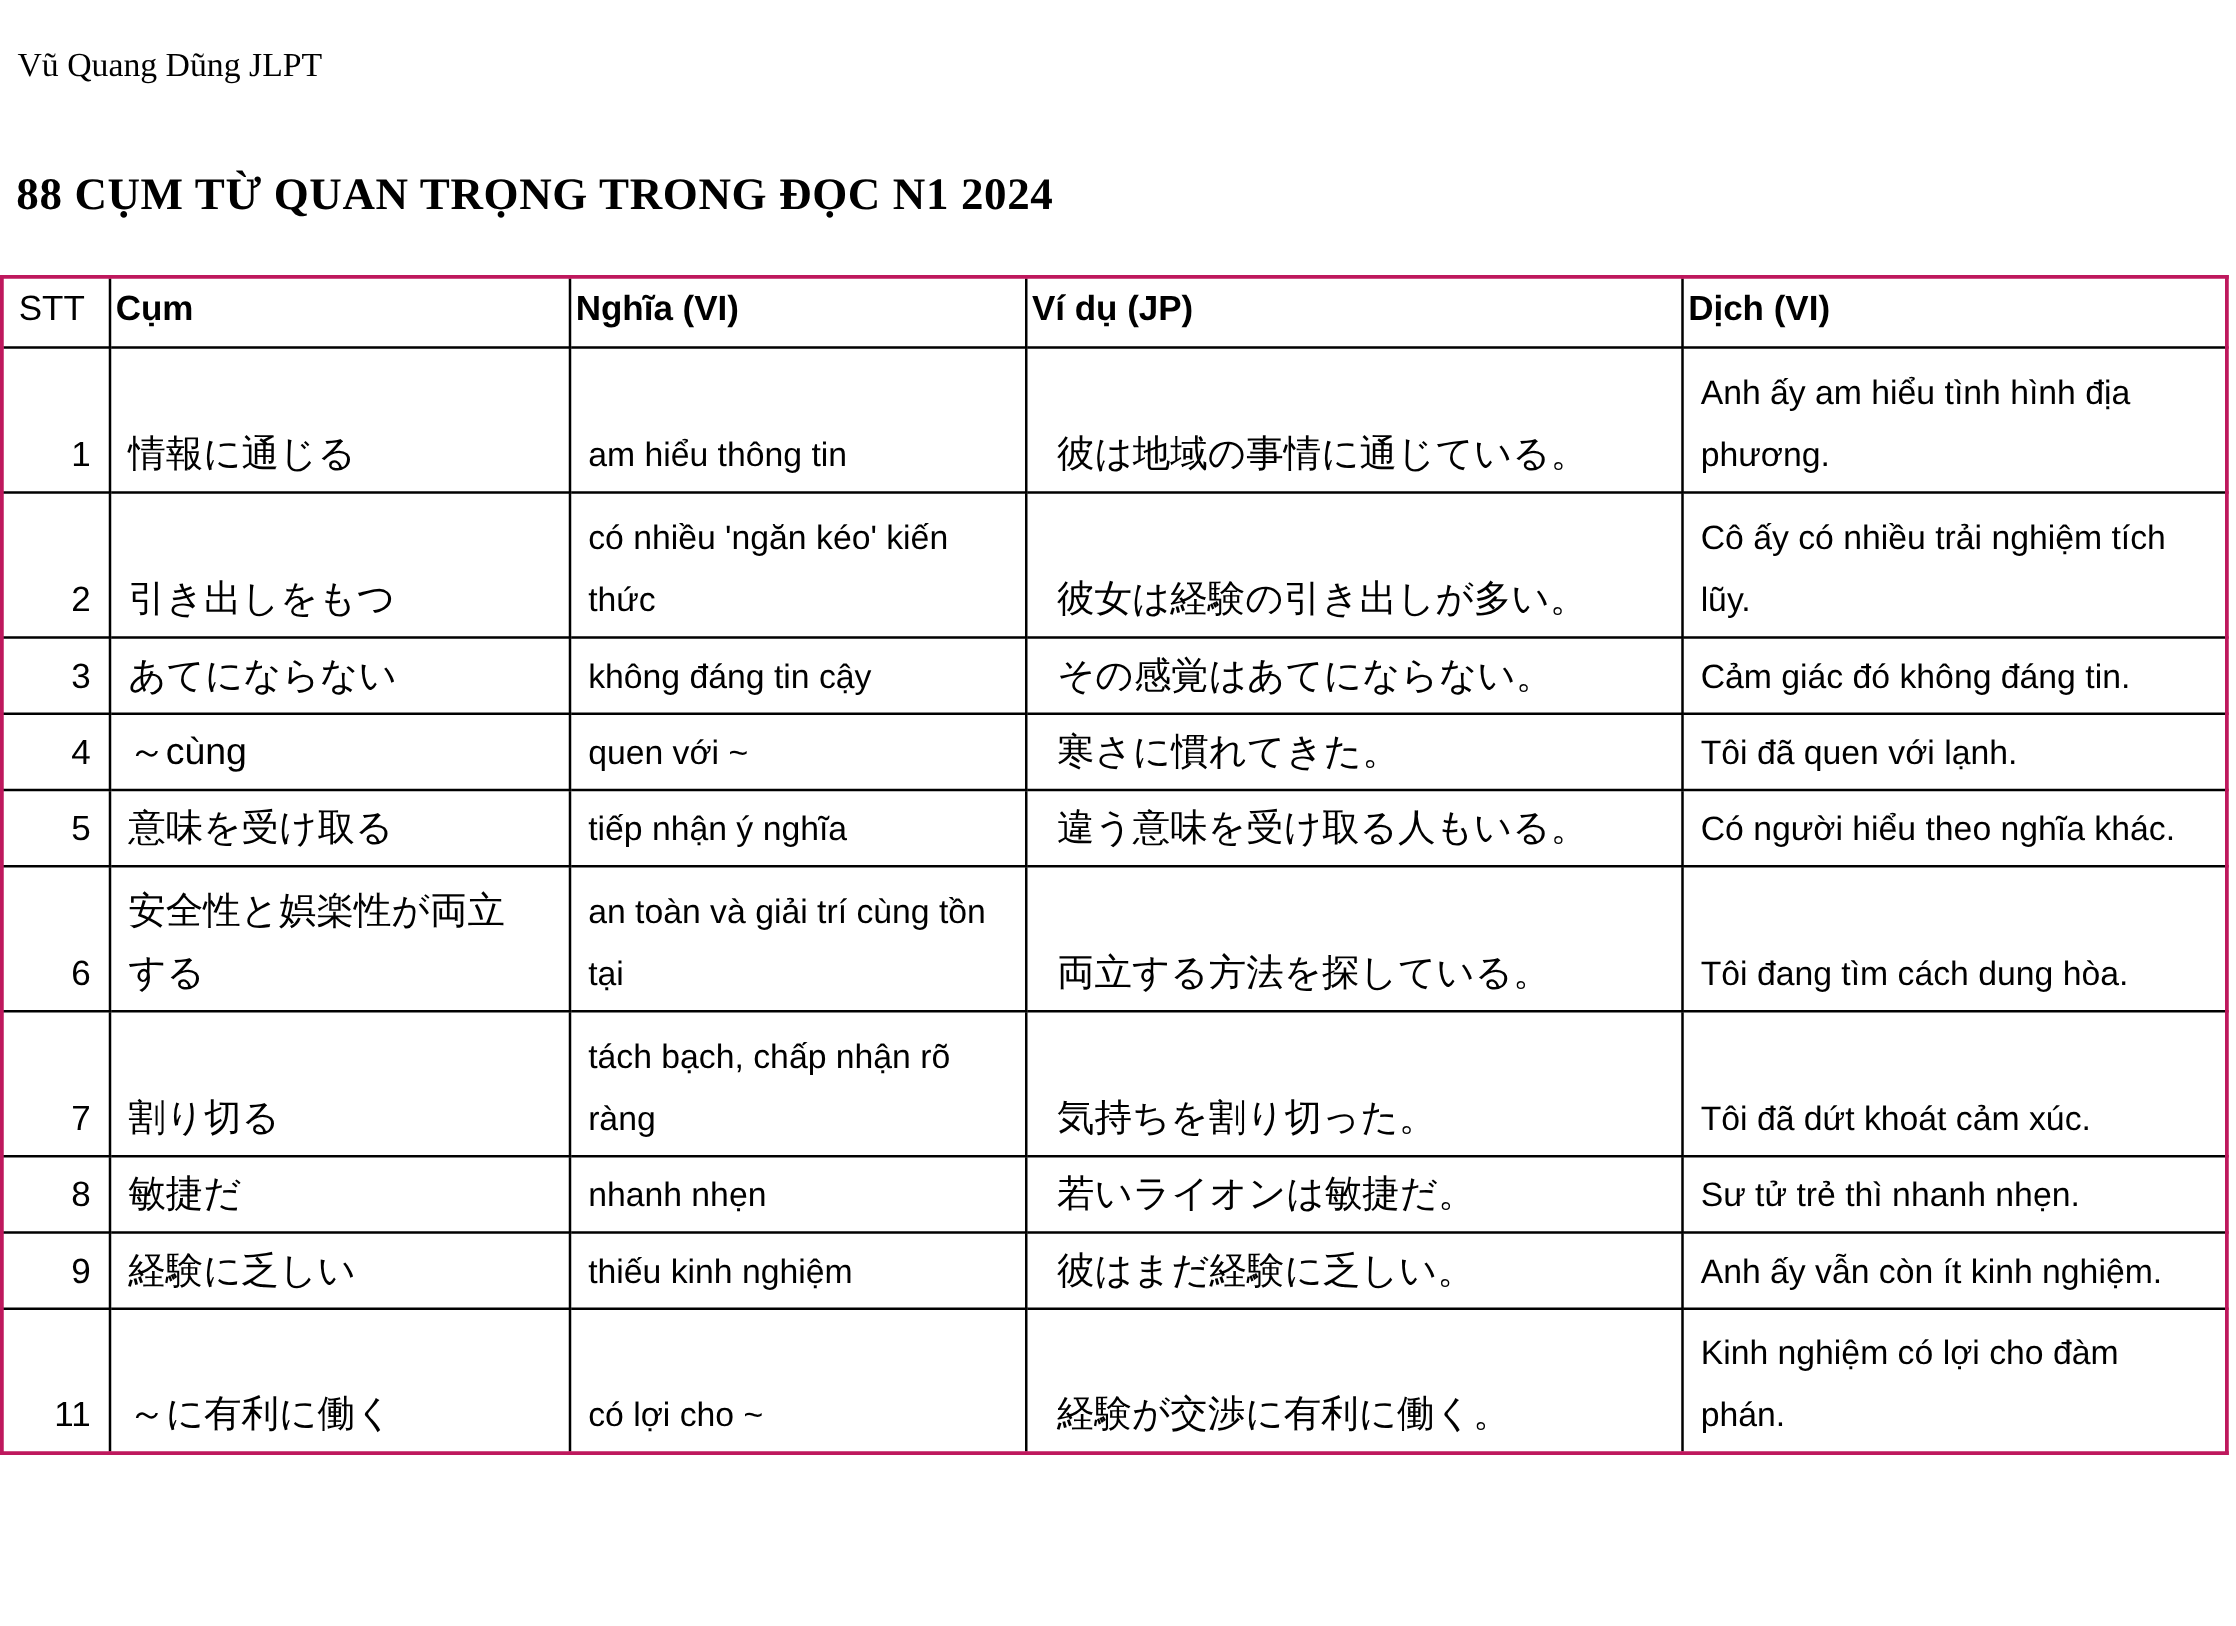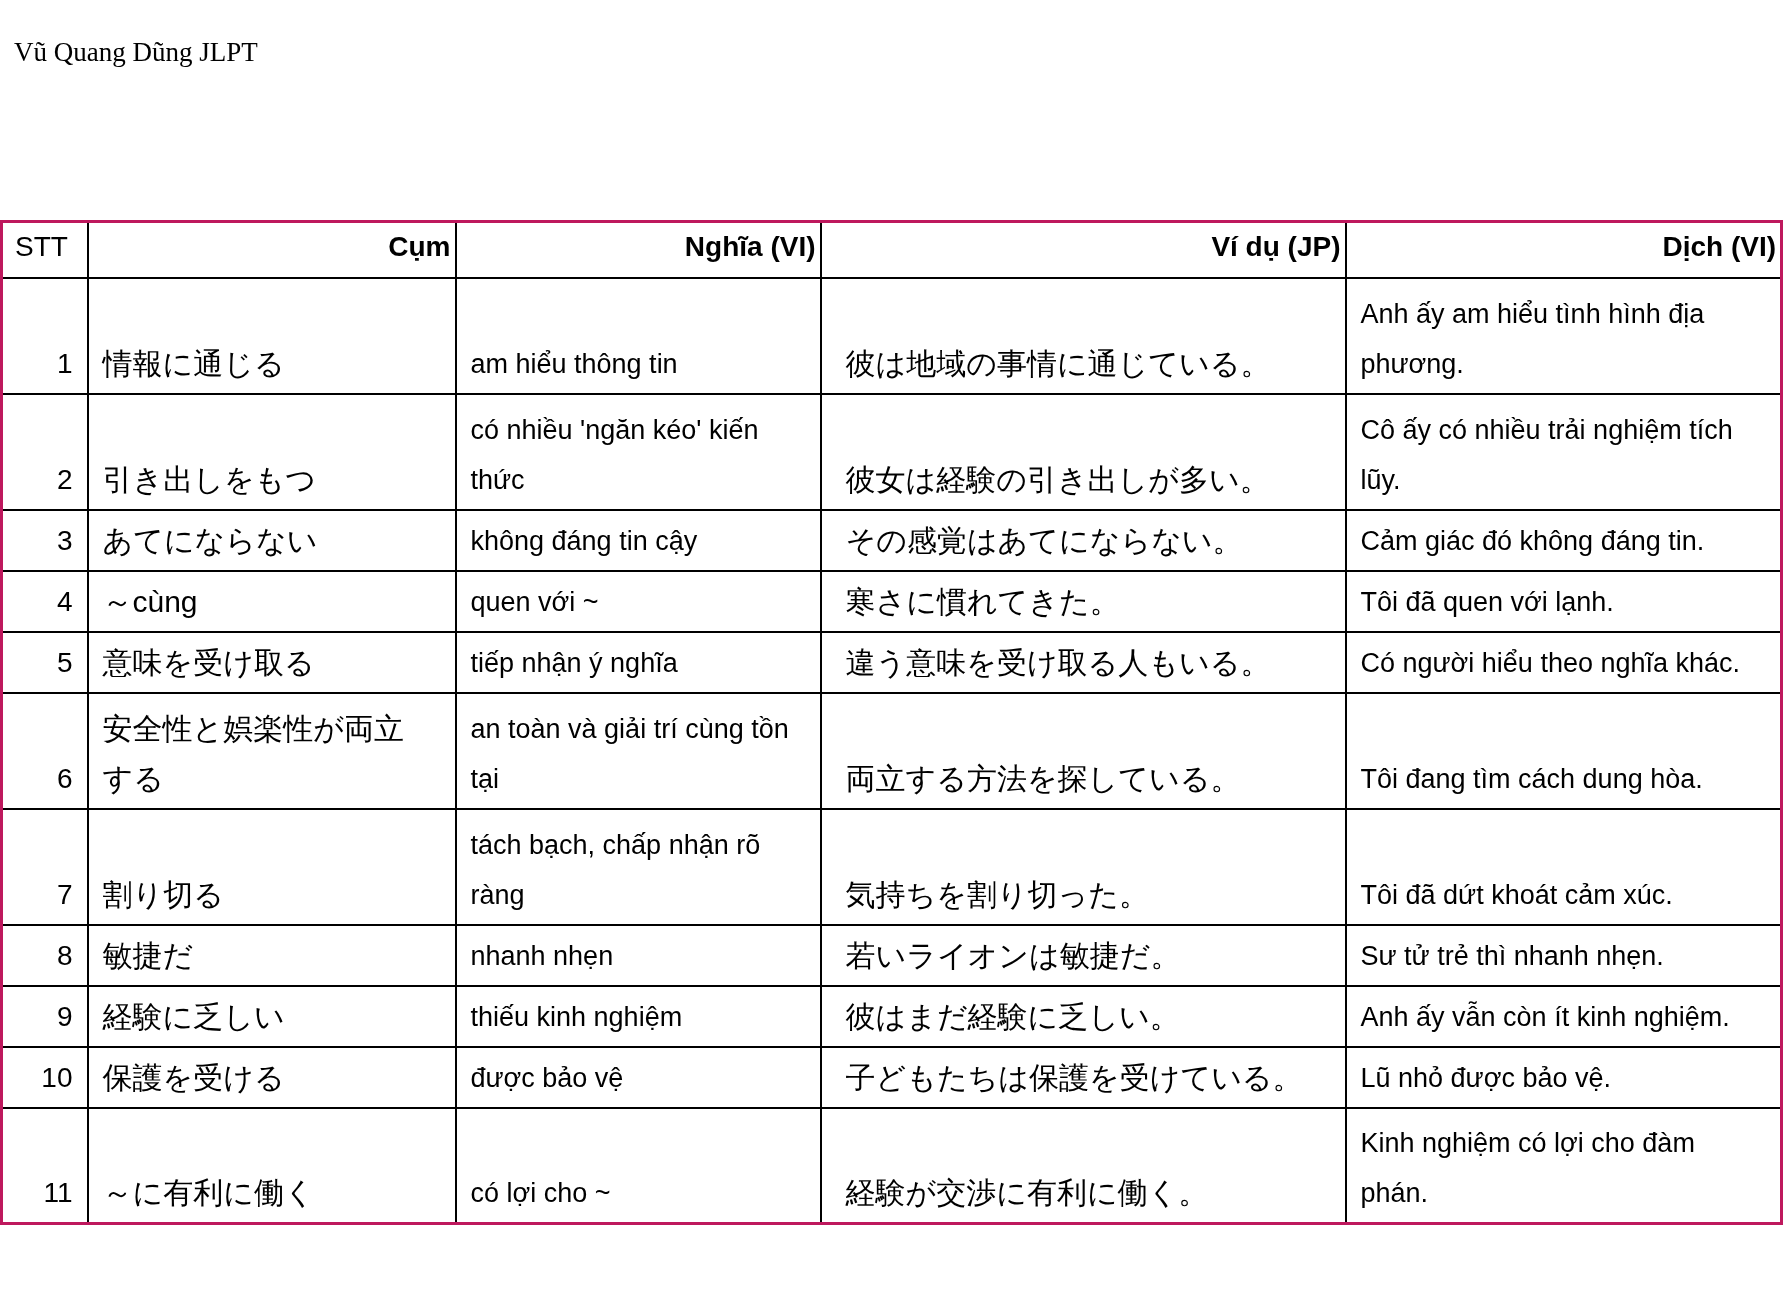--- a/index.html
+++ b/index.html
@@ -56,21 +56,21 @@
   col.c-dich { width: 436px; }
 
   th, td {
     border: 2px solid #000000;
     overflow: hidden;
   }
   tr.header-row { height: 56px; }
   th {
     font-size: 28px;
     font-weight: 700;
-    text-align: right;
+    text-align: left;
     vertical-align: middle;
     padding: 2px 4px 8px 4px;
     line-height: 1.2;
     white-space: nowrap;
   }
   th.stt {
     font-weight: 400;
     text-align: left;
     padding-left: 12px;
   }
@@ -91,20 +91,21 @@
   tr.tall  { height: 116px; }
   tr.short { height: 61px;  }
 </style>
 </head>
 <body>
 
 <div class="page">
 
   <div class="watermark">Vũ Quang Dũng JLPT</div>
 
+  <h1 class="doc-title">88 CỤM TỪ QUAN TRỌNG TRONG ĐỌC N1 2024</h1>
 
   <table class="phrase-table">
     <colgroup>
       <col class="c-stt">
         <col class="c-cum">
         <col class="c-ngh">
         <col class="c-vd">
         <col class="c-dich">
     </colgroup>
     <thead>
@@ -189,27 +190,20 @@
         </tr>
 
         <tr class="body-row short">
           <td class="stt">9</td>
           <td class="jp cum">経験に乏しい</td>
           <td class="vi">thiếu kinh nghiệm</td>
           <td class="jp ex">彼はまだ経験に乏しい。</td>
           <td class="vi">Anh ấy vẫn còn ít kinh nghiệm.</td>
         </tr>
 
-        <tr class="body-row short">
-          <td class="stt">10</td>
-          <td class="jp cum">保護を受ける</td>
-          <td class="vi">được bảo vệ</td>
-          <td class="jp ex">子どもたちは保護を受けている。</td>
-          <td class="vi">Lũ nhỏ được bảo vệ.</td>
-        </tr>
 
         <tr class="body-row tall">
           <td class="stt">11</td>
           <td class="jp cum">～に有利に働く</td>
           <td class="vi">có lợi cho ~</td>
           <td class="jp ex">経験が交渉に有利に働く。</td>
           <td class="vi">Kinh nghiệm có lợi cho đàm
 phán.</td>
         </tr>
 

